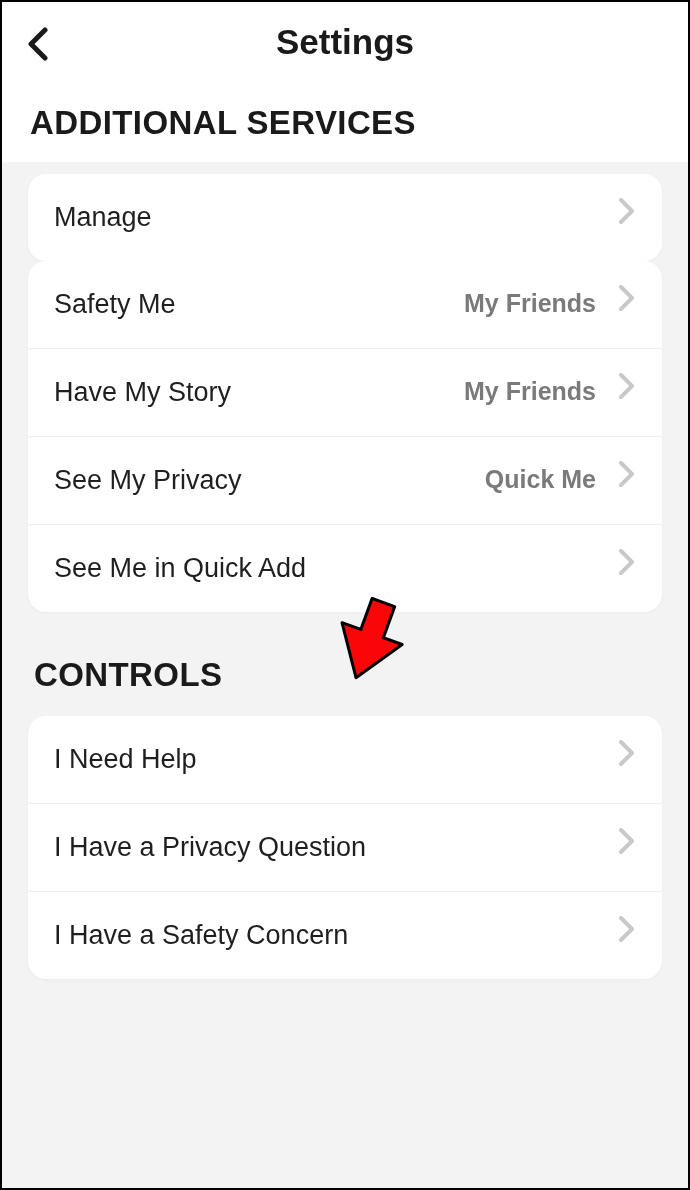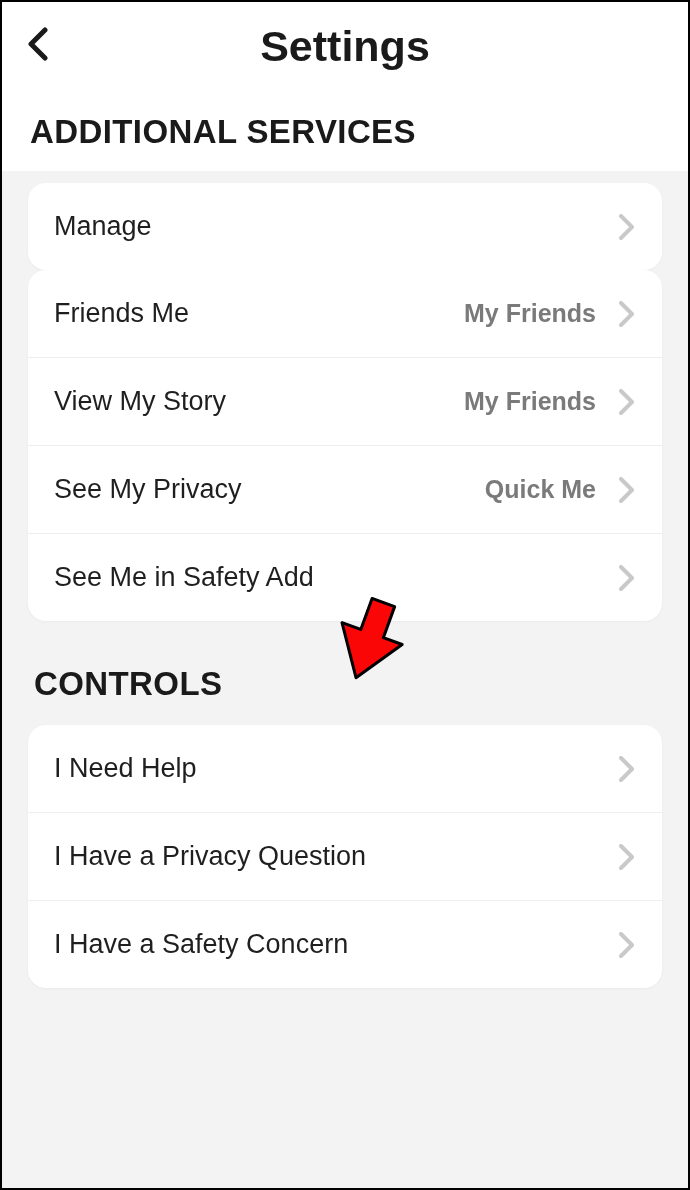--- a/index.html
+++ b/index.html
@@ -30,21 +30,21 @@
       width: 36px;
       height: 36px;
       display: flex;
       align-items: center;
       justify-content: center;
       cursor: pointer;
     }
     .header-title {
       flex: 1;
       text-align: center;
-      font-size: 43px;
+      font-size: 35px;
       font-weight: 800;
       color: #1a1a1a;
     }
     .section-header-top {
       padding: 24px 28px 20px 28px;
       background: #ffffff;
     }
     .section-header {
       padding: 44px 32px 22px 32px;
     }
@@ -61,21 +61,20 @@
     }
     .list-card {
       background: #ffffff;
       margin: 0 26px;
       border-radius: 18px;
       overflow: hidden;
       box-shadow: 0 1px 3px rgba(0,0,0,0.04);
     }
     .list-row {
       display: flex;
-      align-items: center;
       padding: 28px 26px;
       border-bottom: 1px solid #eeeeee;
       cursor: pointer;
       position: relative;
     }
     .list-row:last-child {
       border-bottom: none;
     }
     .row-label {
       flex: 1;
@@ -130,48 +129,48 @@
         <svg width="16" height="26" viewBox="0 0 16 26">
             <path d="M 2 2 L 13 13 L 2 24" stroke="#c9c9c9" stroke-width="4" fill="none" stroke-linecap="round" stroke-linejoin="round"></path>
           </svg>
       </div>
     </div>
   </div>
 
 
   <div class="list-card">
     <div class="list-row">
-      <div class="row-label">Friends Me</div>
+      <div class="row-label">Safety Me</div>
       <div class="row-value">My Friends</div>
       <div class="chevron">
         <svg width="16" height="26" viewBox="0 0 16 26">
             <path d="M 2 2 L 13 13 L 2 24" stroke="#c9c9c9" stroke-width="4" fill="none" stroke-linecap="round" stroke-linejoin="round"></path>
           </svg>
       </div>
     </div>
     <div class="list-row">
-      <div class="row-label">View My Story</div>
+      <div class="row-label">Have My Story</div>
       <div class="row-value">My Friends</div>
       <div class="chevron">
         <svg width="16" height="26" viewBox="0 0 16 26">
             <path d="M 2 2 L 13 13 L 2 24" stroke="#c9c9c9" stroke-width="4" fill="none" stroke-linecap="round" stroke-linejoin="round"></path>
           </svg>
       </div>
     </div>
     <div class="list-row">
       <div class="row-label">See My Privacy</div>
       <div class="row-value">Quick Me</div>
       <div class="chevron">
         <svg width="16" height="26" viewBox="0 0 16 26">
             <path d="M 2 2 L 13 13 L 2 24" stroke="#c9c9c9" stroke-width="4" fill="none" stroke-linecap="round" stroke-linejoin="round"></path>
           </svg>
       </div>
     </div>
     <div class="list-row">
-      <div class="row-label">See Me in Safety Add</div>
+      <div class="row-label">See Me in Quick Add</div>
       <div class="chevron">
         <svg width="16" height="26" viewBox="0 0 16 26">
             <path d="M 2 2 L 13 13 L 2 24" stroke="#c9c9c9" stroke-width="4" fill="none" stroke-linecap="round" stroke-linejoin="round"></path>
           </svg>
       </div>
     </div>
   </div>
 
   <div class="section-header">
     <div class="section-title">CONTROLS</div>

